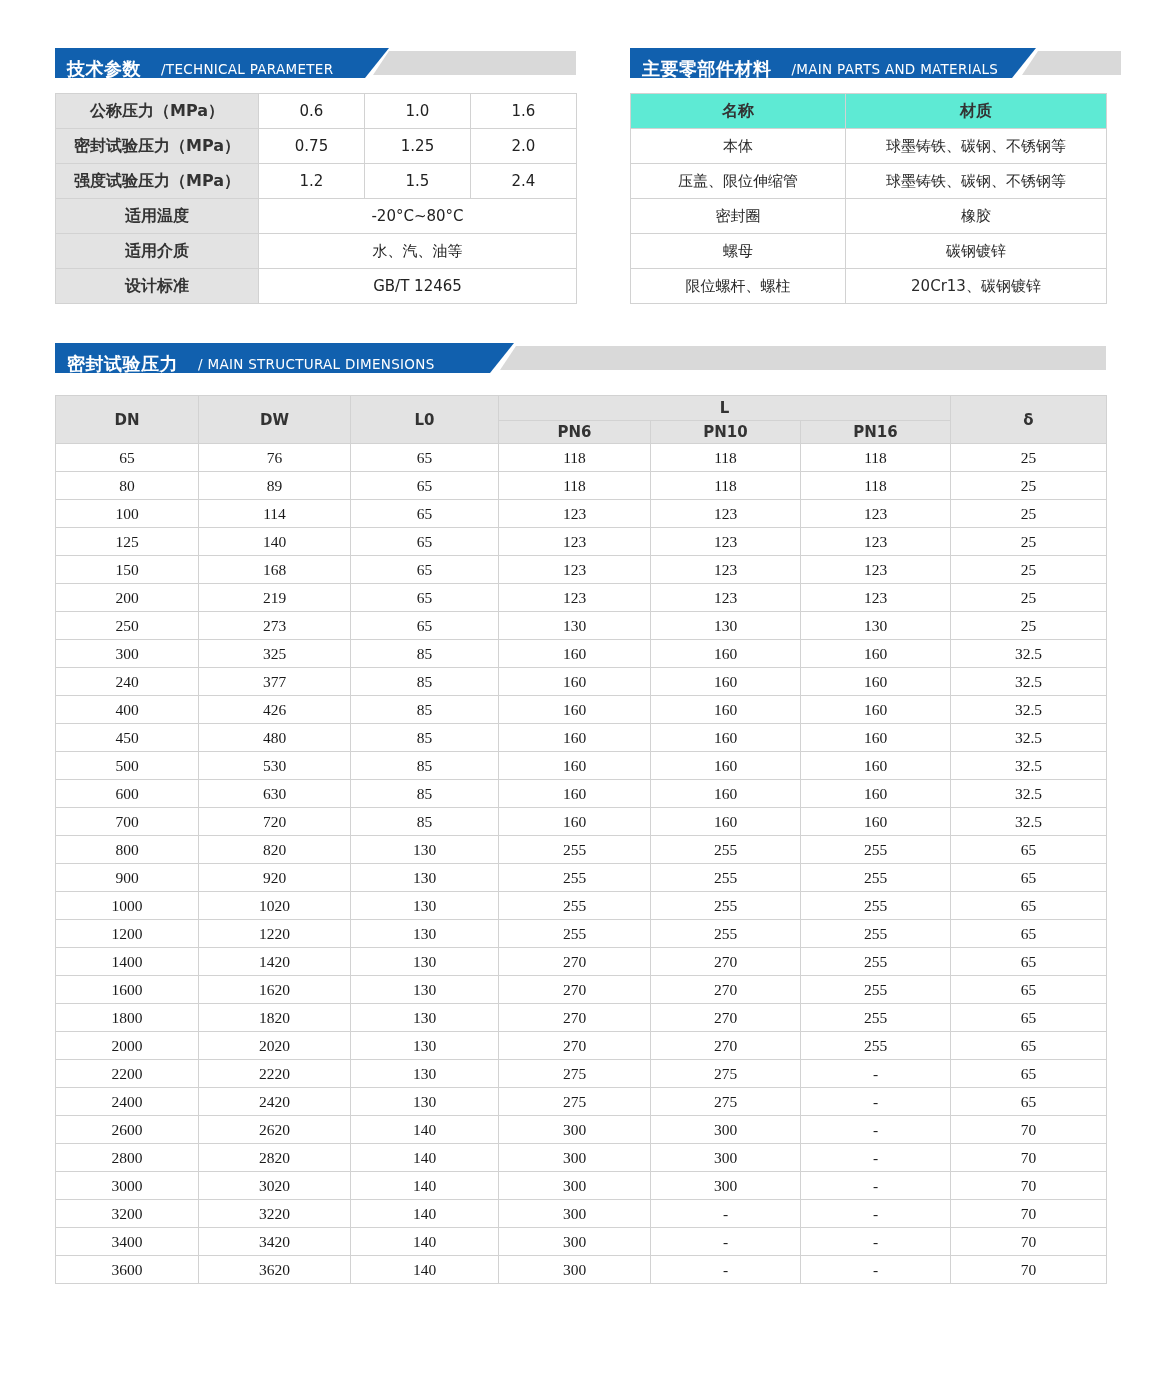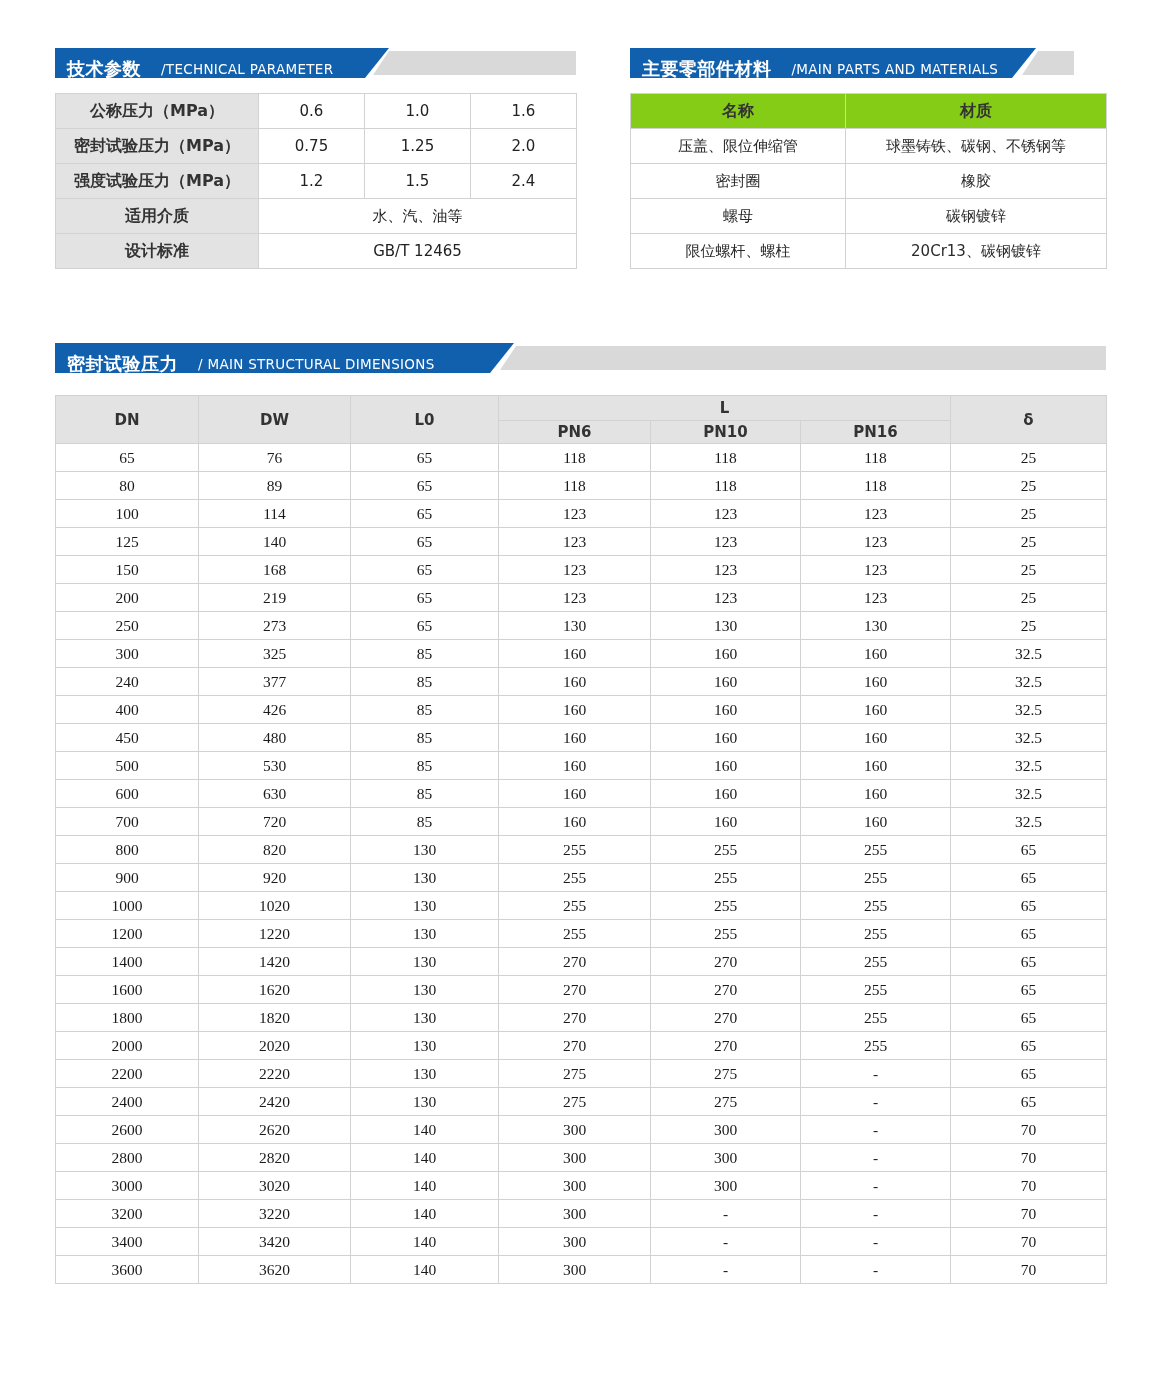--- a/index.html
+++ b/index.html
@@ -27,21 +27,21 @@
   td,th { border:1px solid #d2d2d2; text-align:center; vertical-align:middle; padding:0 4px; box-sizing:border-box; }
 
   
   #table-tech { left:55px; top:93px; width:521px; }
   #table-tech td { height:35px; font-size:15px; color:#222; }
   #table-tech td.label { background:#e3e3e3; font-weight:bold; font-size:16px; color:#333; }
 
   
   #table-mat { left:630px; top:93px; width:476px; }
   #table-mat td { height:35px; font-size:15px; color:#2a2a2a; }
-  #table-mat td.head { background:#84cc16; font-weight:bold; font-size:16px; color:#333; }
+  #table-mat td.head { background:#5eead4; font-weight:bold; font-size:16px; color:#333; }
 
   
   #table-dim { left:55px; top:395px; width:1051px; }
   #table-dim td.h { background:#e3e3e3; font-weight:bold; font-size:15px; color:#333;
                     font-family:"DejaVu Sans","Liberation Sans",sans-serif; }
   #table-dim tr.tier1 td { height:25px; }
   #table-dim tr.tier2 td { height:23px; }
   #table-dim tbody td {
     height:28px; font-family:"Liberation Serif","DejaVu Serif",serif;
     font-size:15.5px; color:#1a1a1a;
@@ -51,21 +51,21 @@
 <body>
 
 <div class="banner" style="left:55px; top:48px; width:521px;">
   <div class="tail" style="left:318px;"></div>
   <div class="blue" style="width:334px;">
     <span class="zh">技术参数</span>
     <span class="en">/TECHNICAL PARAMETER</span>
   </div>
 </div>
 
-<div class="banner" style="left:630px; top:48px; width:444px;">
+<div class="banner" style="left:630px; top:48px; width:491px;">
   <div class="tail" style="left:392px;"></div>
   <div class="blue" style="width:406px;">
     <span class="zh">主要零部件材料</span>
     <span class="en">/MAIN PARTS AND MATERIALS</span>
   </div>
 </div>
 
 <table id="table-tech">
   <colgroup>
       <col style="width:203px">
@@ -84,20 +84,24 @@
         <td class="label">密封试验压力（MPa）</td>
         <td>0.75</td>
         <td>1.25</td>
         <td>2.0</td>
       </tr>
       <tr>
         <td class="label">强度试验压力（MPa）</td>
         <td>1.2</td>
         <td>1.5</td>
         <td>2.4</td>
+      </tr>
+      <tr>
+        <td class="label">适用温度</td>
+        <td colspan="3">-20°C~80°C</td>
       </tr>
       <tr>
         <td class="label">适用介质</td>
         <td colspan="3">水、汽、油等</td>
       </tr>
       <tr>
         <td class="label">设计标准</td>
         <td colspan="3">GB/T 12465</td>
       </tr>
     </tbody>
@@ -106,20 +110,24 @@
 <table id="table-mat">
   <colgroup>
       <col style="width:215px">
       <col style="width:261px">
     </colgroup>
   <tbody>
     <tr>
       <td class="head">名称</td>
       <td class="head">材质</td>
     </tr>
+  <tr>
+        <td>本体</td>
+        <td>球墨铸铁、碳钢、不锈钢等</td>
+      </tr>
       <tr>
         <td>压盖、限位伸缩管</td>
         <td>球墨铸铁、碳钢、不锈钢等</td>
       </tr>
       <tr>
         <td>密封圈</td>
         <td>橡胶</td>
       </tr>
       <tr>
         <td>螺母</td>

